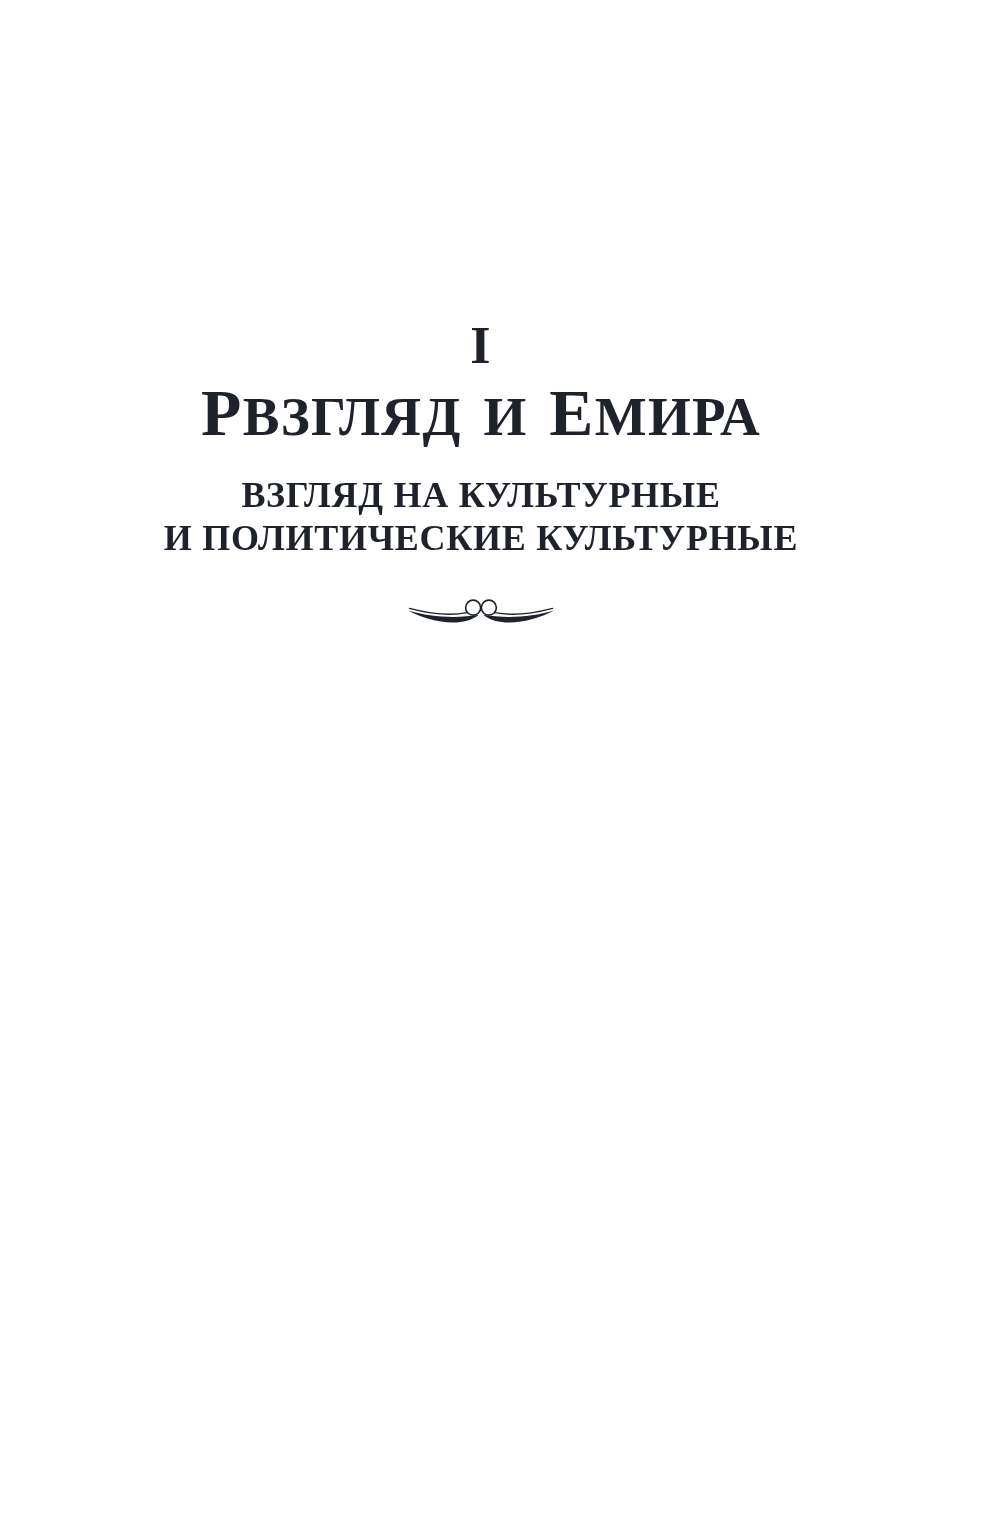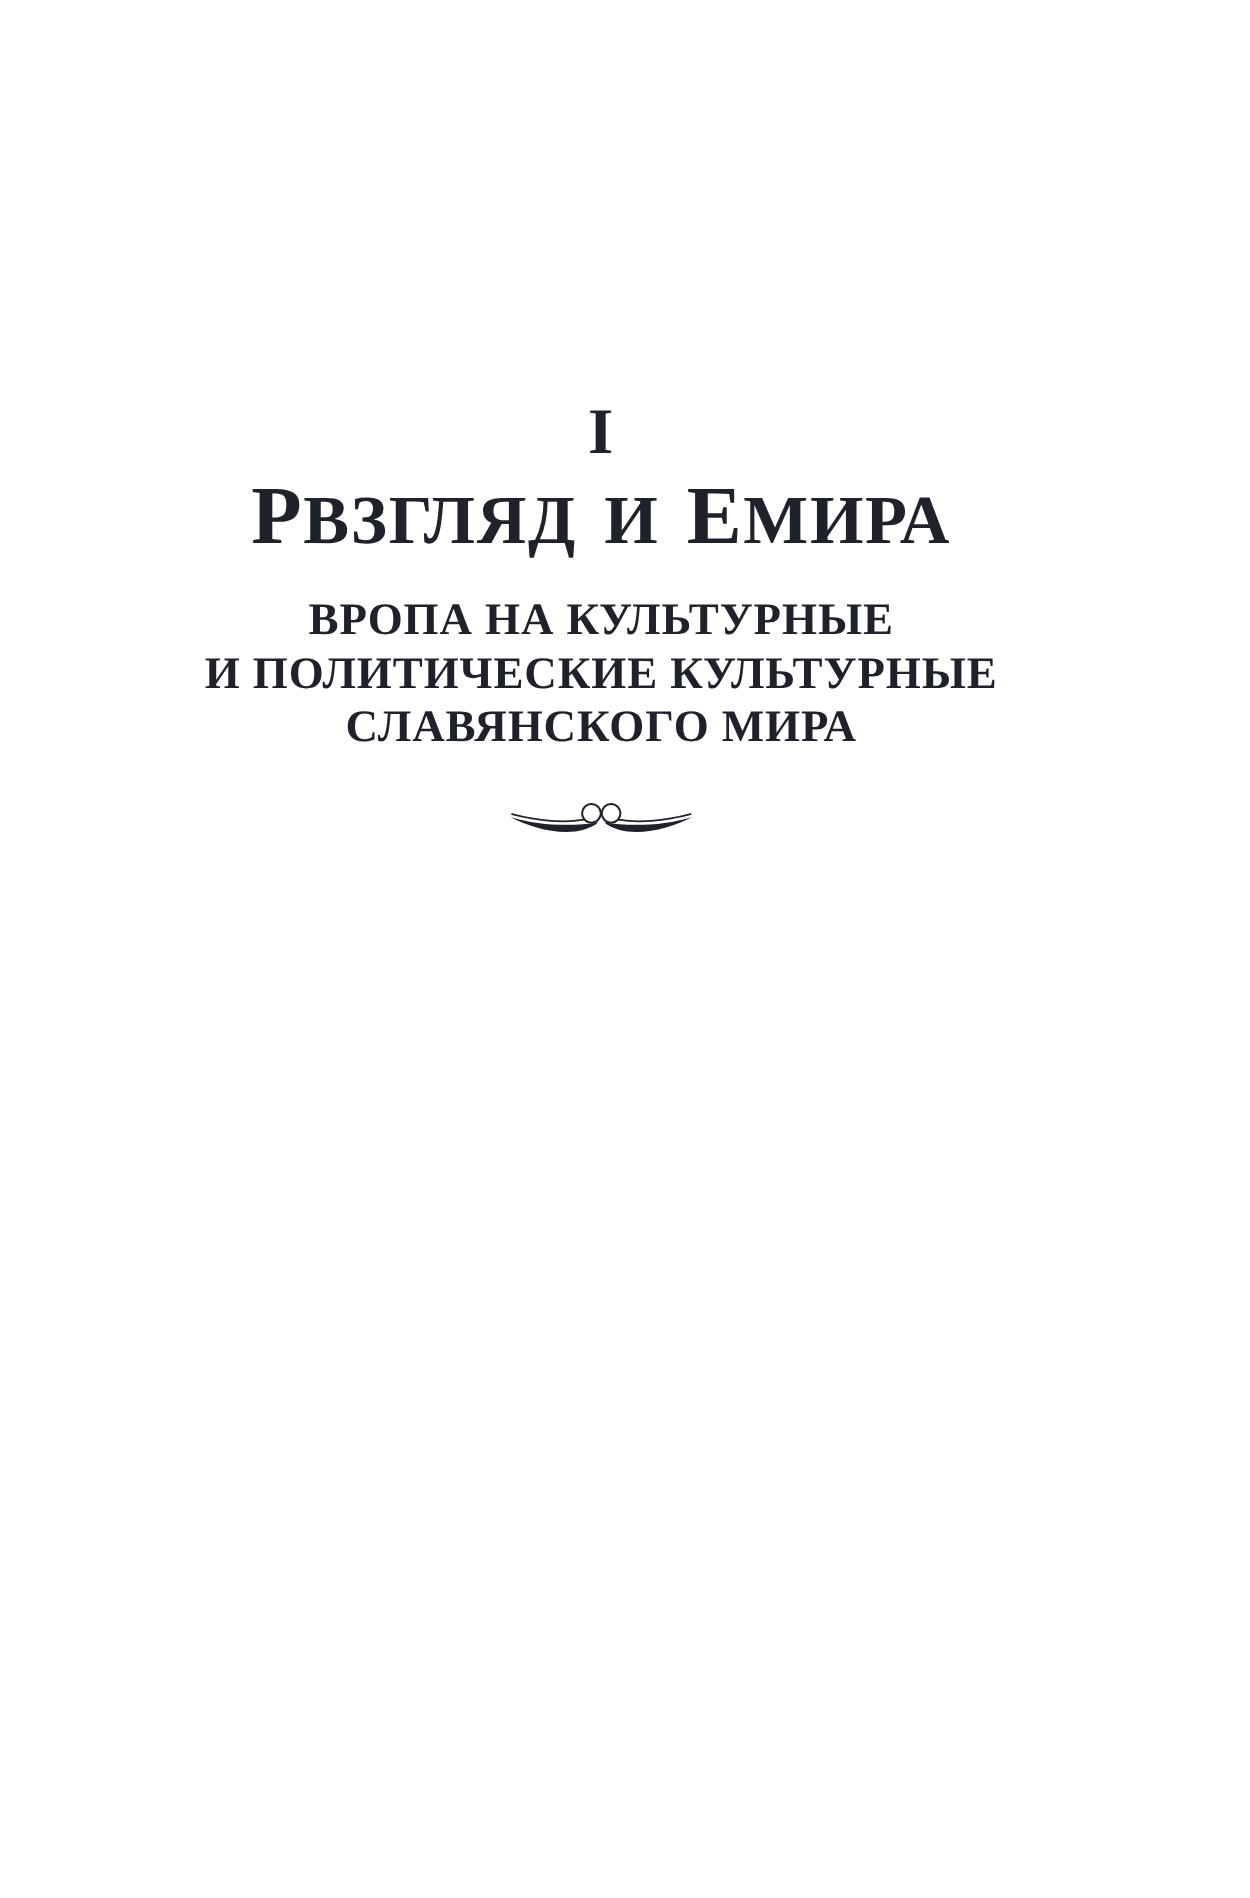--- a/index.html
+++ b/index.html
@@ -79,23 +79,22 @@
 <body>
 
 <div class="page">
   <div class="content">
 
     <div class="numeral">I</div>
 
     <h1 class="title"><span class="lead">Р</span><span class="sc">ВЗГЛЯД</span> <span class="sc conn">И</span> <span class="lead">Е</span><span class="sc">МИРА</span></h1>
 
     <div class="subtitle">
-      <div class="subtitle-line">ВРОПА НА КУЛЬТУРНЫЕ</div>
+      <div class="subtitle-line">ВЗГЛЯД НА КУЛЬТУРНЫЕ</div>
       <div class="subtitle-line">И ПОЛИТИЧЕСКИЕ КУЛЬТУРНЫЕ</div>
-      <div class="subtitle-line">СЛАВЯНСКОГО МИРА</div>
     </div>
 
     <div class="ornament">
       <svg viewBox="0 0 420 80" width="150" height="29" aria-hidden="true">
         <defs>
           <g id="halfFlourish">
 
             <path d="M6 40 C70 60 146 62 204 52 C154 92 62 70 6 40 Z" fill="currentColor" stroke="none"></path>
 
             <path d="M10 34 C70 50 130 54 171 46" fill="none" stroke="currentColor" stroke-width="4" stroke-linecap="round"></path>

